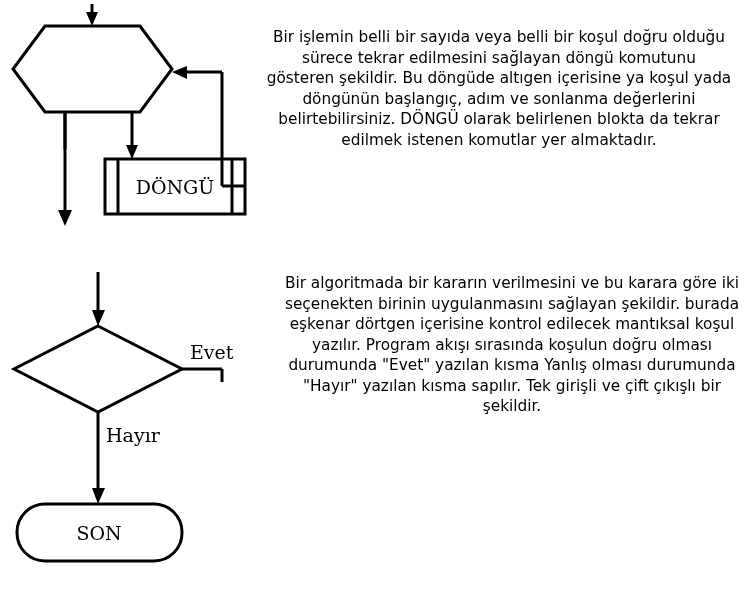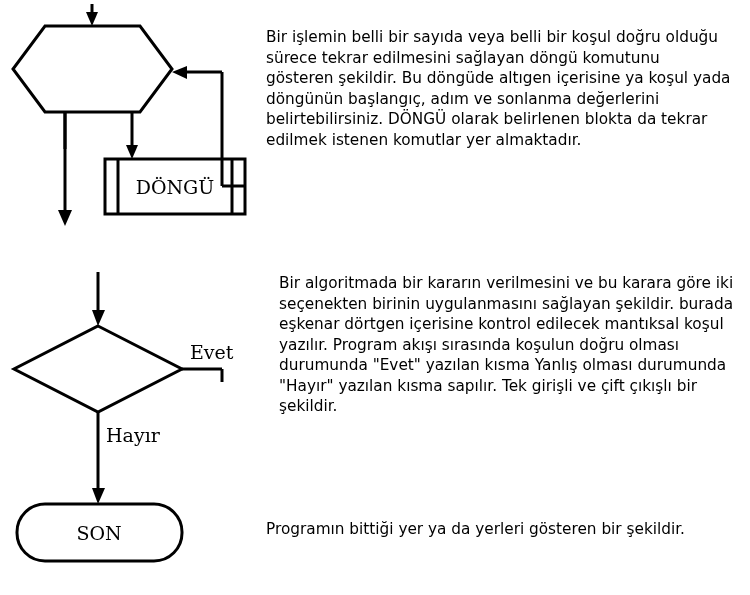--- a/index.html
+++ b/index.html
@@ -33,21 +33,21 @@
     top: 0;
     width: 480px;
     height: 595px;
   }
   .para {
     position: absolute;
     font-family: "DejaVu Sans", sans-serif;
     font-size: 15.3px;
     line-height: 20.5px;
     color: #000000;
-    text-align: left;
+    text-align: center;
     width: 466px;
   }
   .para-loop { top: 12px; left: 0; }
   .para-decision { top: 258px; left: 13px; }
   .para-end { top: 504px; left: 0; }
 
   svg.flow {
     position: absolute;
     left: 0;
     top: 0;
@@ -136,16 +136,15 @@
       <text class="branch-label" x="190" y="355" text-anchor="start">Evet</text>
       <text class="branch-label" x="106" y="438" text-anchor="start">Hayır</text>
     </svg>
   </div>
 
   <div class="text-col">
     <p class="para para-loop">Bir işlemin belli bir sayıda veya belli bir koşul doğru olduğu sürece tekrar edilmesini sağlayan döngü komutunu gösteren şekildir. Bu döngüde altıgen içerisine ya koşul yada döngünün başlangıç, adım ve sonlanma değerlerini belirtebilirsiniz. DÖNGÜ olarak belirlenen blokta da tekrar edilmek istenen komutlar yer almaktadır.</p>
 
     <p class="para para-decision">Bir algoritmada bir kararın verilmesini ve bu karara göre iki seçenekten birinin uygulanmasını sağlayan şekildir. burada eşkenar dörtgen içerisine kontrol edilecek mantıksal koşul yazılır. Program akışı sırasında koşulun doğru olması durumunda "Evet" yazılan kısma Yanlış olması durumunda "Hayır" yazılan kısma sapılır. Tek girişli ve çift çıkışlı bir şekildir.</p>
 
-    <p class="para para-end">Programın bittiği yer ya da yerleri gösteren bir şekildir.</p>
   </div>
 
 </div>
 
 </body></html>

